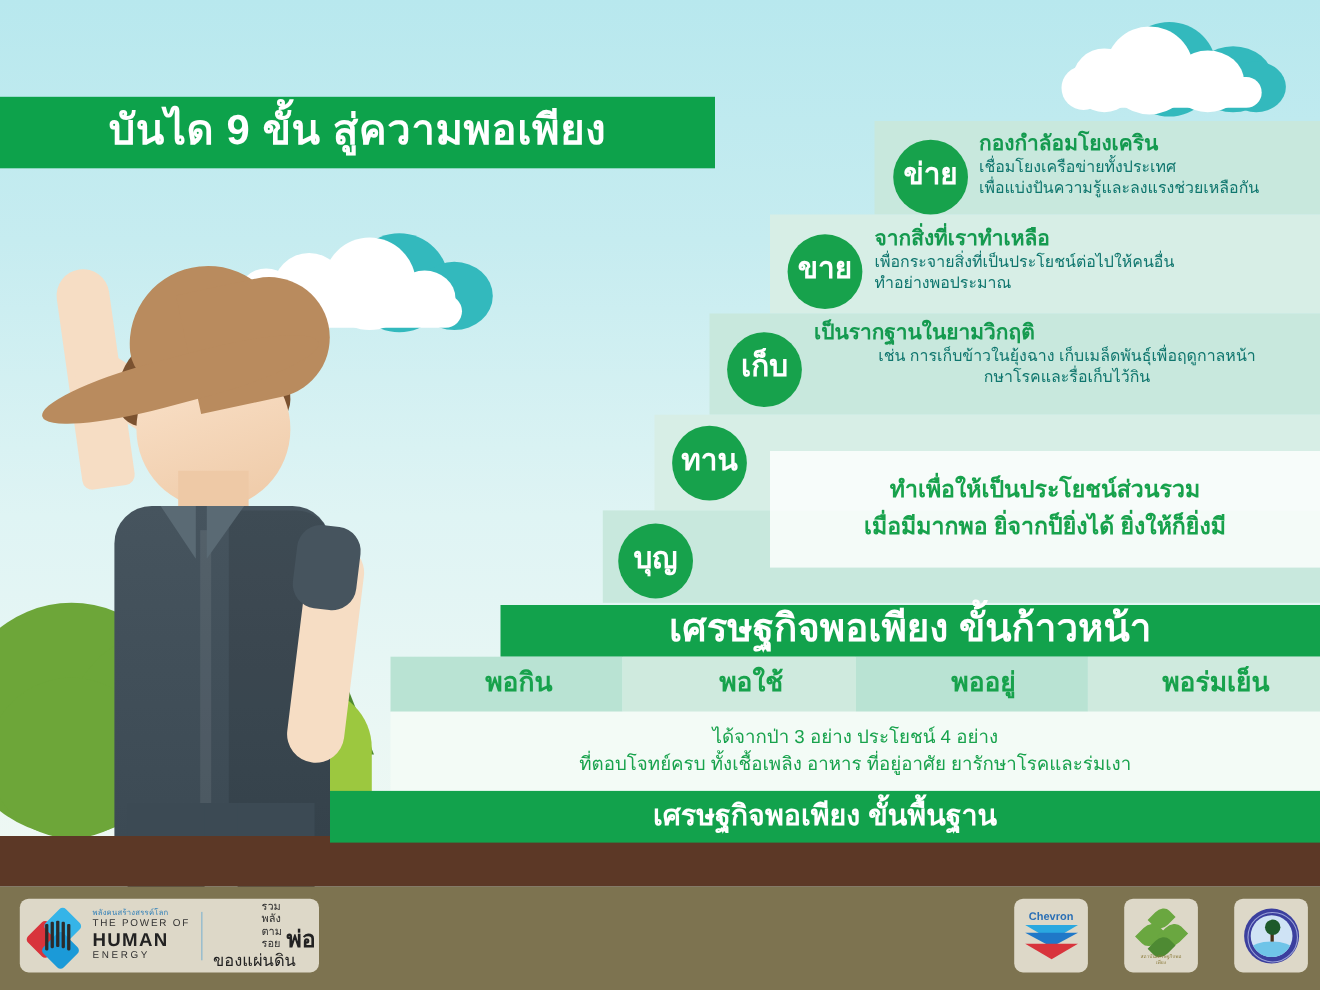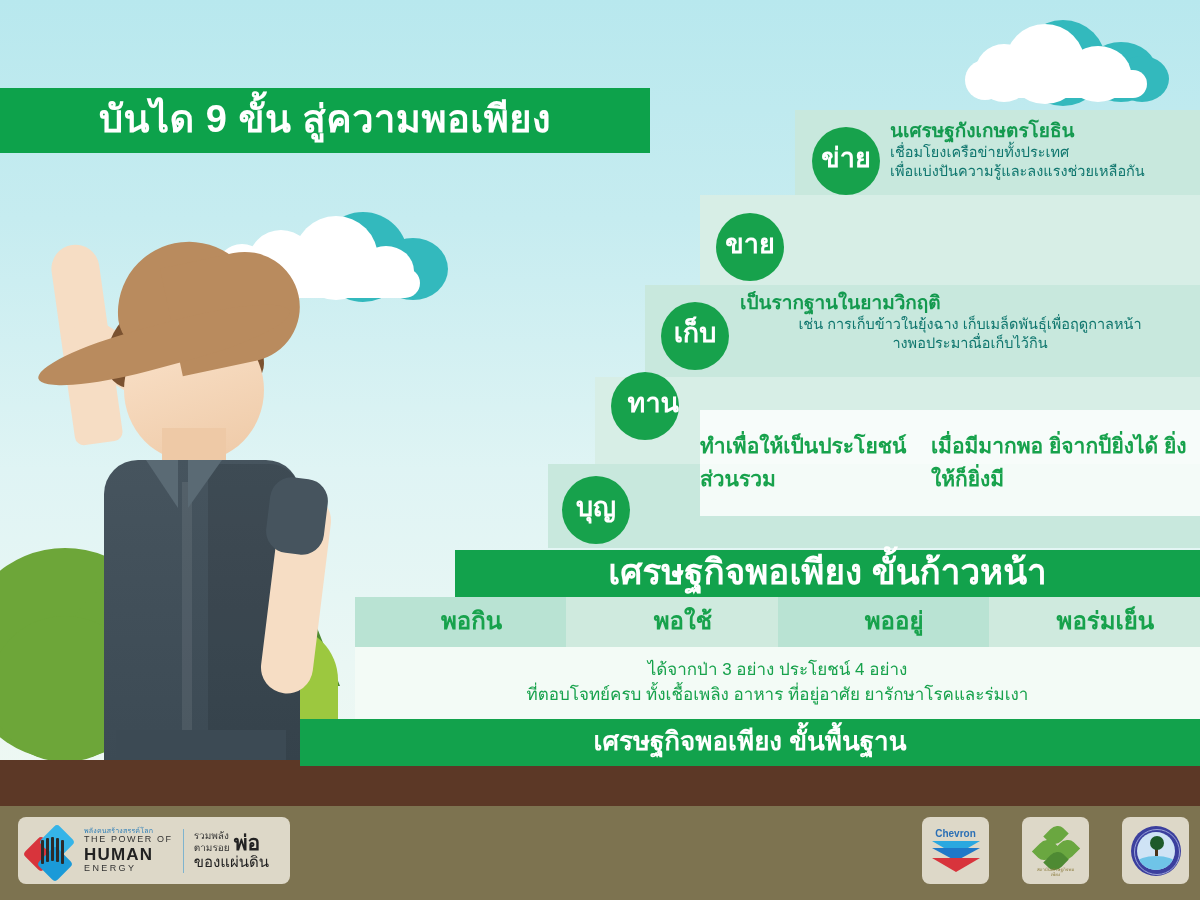--- a/index.html
+++ b/index.html
@@ -98,38 +98,38 @@
   #st5{left:548px;top:464px;width:652px;height:84px;background:#c8e8dd;}
 
   .circle{
     position:absolute;border-radius:50%;background:#17a24c;
     display:flex;align-items:center;justify-content:center;
     color:#fff;font-size:27px;font-weight:bold;
   }
   #c9{left:812px;top:127px;width:68px;height:68px;}
   #c8{left:716px;top:213px;width:68px;height:68px;}
   #c7{left:661px;top:302px;width:68px;height:68px;}
-  #c6{left:611px;top:372px;width:68px;height:68px;justify-content:flex-end;}
+  #c6{left:611px;top:387px;width:68px;height:68px;}
   #c5{left:562px;top:476px;width:68px;height:68px;}
   .circle .lbl{line-height:1;padding-bottom:5px;}
 
   .steptext{position:absolute;color:#1a9c53;}
   .steptext .head{font-size:19px;font-weight:bold;color:#149a4f;line-height:1.15;margin-bottom:1px;}
   .steptext .sub{font-size:14.5px;color:#0f766e;line-height:1.32;}
   #tx9{left:890px;top:120px;width:310px;}
   #tx8{left:795px;top:207px;width:405px;}
   #tx7{left:740px;top:292px;width:460px;}
   #tx7 .sub{text-align:center;}
   #tx8 .sub{text-align:left;}
 
   
   #sharedPanel{
     position:absolute;left:700px;top:410px;width:500px;height:106px;
     background:rgba(255,255,255,0.80);
-    display:flex;align-items:center;justify-content:center;
+    display:flex;flex-direction:column;align-items:center;justify-content:center;
   }
   #sharedPanel .l{font-size:21px;color:#17a24c;font-weight:bold;line-height:1.55;}
 
   
   #advBar{
     position:absolute;left:455px;top:550px;width:745px;height:47px;background:#12a24c;
     display:flex;align-items:center;justify-content:center;
   }
   #advBar .t{color:#fff;font-size:35px;font-weight:bold;line-height:1;padding-bottom:4px;}
 
@@ -172,21 +172,21 @@
   #heTxt .thai{font-size:7px;color:#2f7fb8;letter-spacing:.2px;line-height:1.1;}
   #heTxt .l1{font-size:9px;color:#333;letter-spacing:1.6px;line-height:1.25;}
   #heTxt .l2{font-size:17px;color:#222;font-weight:bold;letter-spacing:1.2px;line-height:1.05;}
   #heTxt .l3{font-size:9px;color:#333;letter-spacing:2.4px;line-height:1.2;}
   #divider{width:1px;height:44px;background:#7fb4cf;margin:0 10px;flex:0 0 auto;}
   #kingTxt{flex:1 1 auto;}
   #kingTxt .r1{font-size:10px;color:#333;line-height:1.15;}
   #kingTxt .r2{font-size:10px;color:#333;line-height:1.15;}
   #kingTxt .big{font-size:21px;font-weight:bold;color:#222;line-height:1;}
   #kingTxt .r3{font-size:15px;color:#222;line-height:1.15;}
-  #kingRow{display:flex;align-items:flex-end;}
+  #kingRow{display:flex;align-items:flex-end;margin-left:44px;}
   #kingRow .stack{margin-right:4px;}
 
   .logoBox{position:absolute;top:817px;width:67px;height:67px;background:#ddd8c8;border-radius:8px;
     display:flex;align-items:center;justify-content:center;}
   #logoChevron{left:922px;}
   #logoLeaf{left:1022px;}
   #logoSeal{left:1122px;}
   #chevWrap{width:52px;height:46px;position:relative;}
   #chevWrap .cw{position:absolute;left:0;font-size:10px;color:#2a6fb5;font-weight:bold;top:0;width:52px;text-align:center;}
   #chevWrap .cvb{position:absolute;left:2px;top:13px;width:0;height:0;border-left:24px solid transparent;border-right:24px solid transparent;border-top:14px solid #2aa8e0;}
@@ -274,28 +274,33 @@
   <div class="stepband" id="st7"></div>
   <div class="stepband" id="st6"></div>
   <div class="stepband" id="st5"></div>
 
   <div id="sharedPanel">
     <div class="l">ทำเพื่อให้เป็นประโยชน์ส่วนรวม</div>
     <div class="l">เมื่อมีมากพอ ยิ่จากป็ยิ่งได้ ยิ่งให้ก็ยิ่งมี</div>
   </div>
 
   <div class="steptext" id="tx9">
-    <div class="head">นเศรษฐกังเกษตรโยธิน</div>
+    <div class="head">กองกำลัอมโยงเคริน</div>
     <div class="sub">เชื่อมโยงเครือข่ายทั้งประเทศ</div>
     <div class="sub">เพื่อแบ่งปันความรู้และลงแรงช่วยเหลือกัน</div>
+  </div>
+  <div class="steptext" id="tx8">
+    <div class="head">จากสิ่งที่เราทำเหลือ</div>
+    <div class="sub">เพื่อกระจายสิ่งที่เป็นประโยชน์ต่อไปให้คนอื่น</div>
+    <div class="sub">ทำอย่างพอประมาณ</div>
   </div>
   <div class="steptext" id="tx7">
     <div class="head">เป็นรากฐานในยามวิกฤติ</div>
     <div class="sub">เช่น การเก็บข้าวในยุ้งฉาง เก็บเมล็ดพันธุ์เพื่อฤดูกาลหน้า</div>
-    <div class="sub">างพอประมาณื่อเก็บไว้กิน</div>
+    <div class="sub">กษาโรคและรื่อเก็บไว้กิน</div>
   </div>
 
   <div class="circle" id="c9">
     <span class="lbl">ข่าย</span>
   </div>
   <div class="circle" id="c8">
     <span class="lbl">ขาย</span>
   </div>
   <div class="circle" id="c7">
     <span class="lbl">เก็บ</span>

